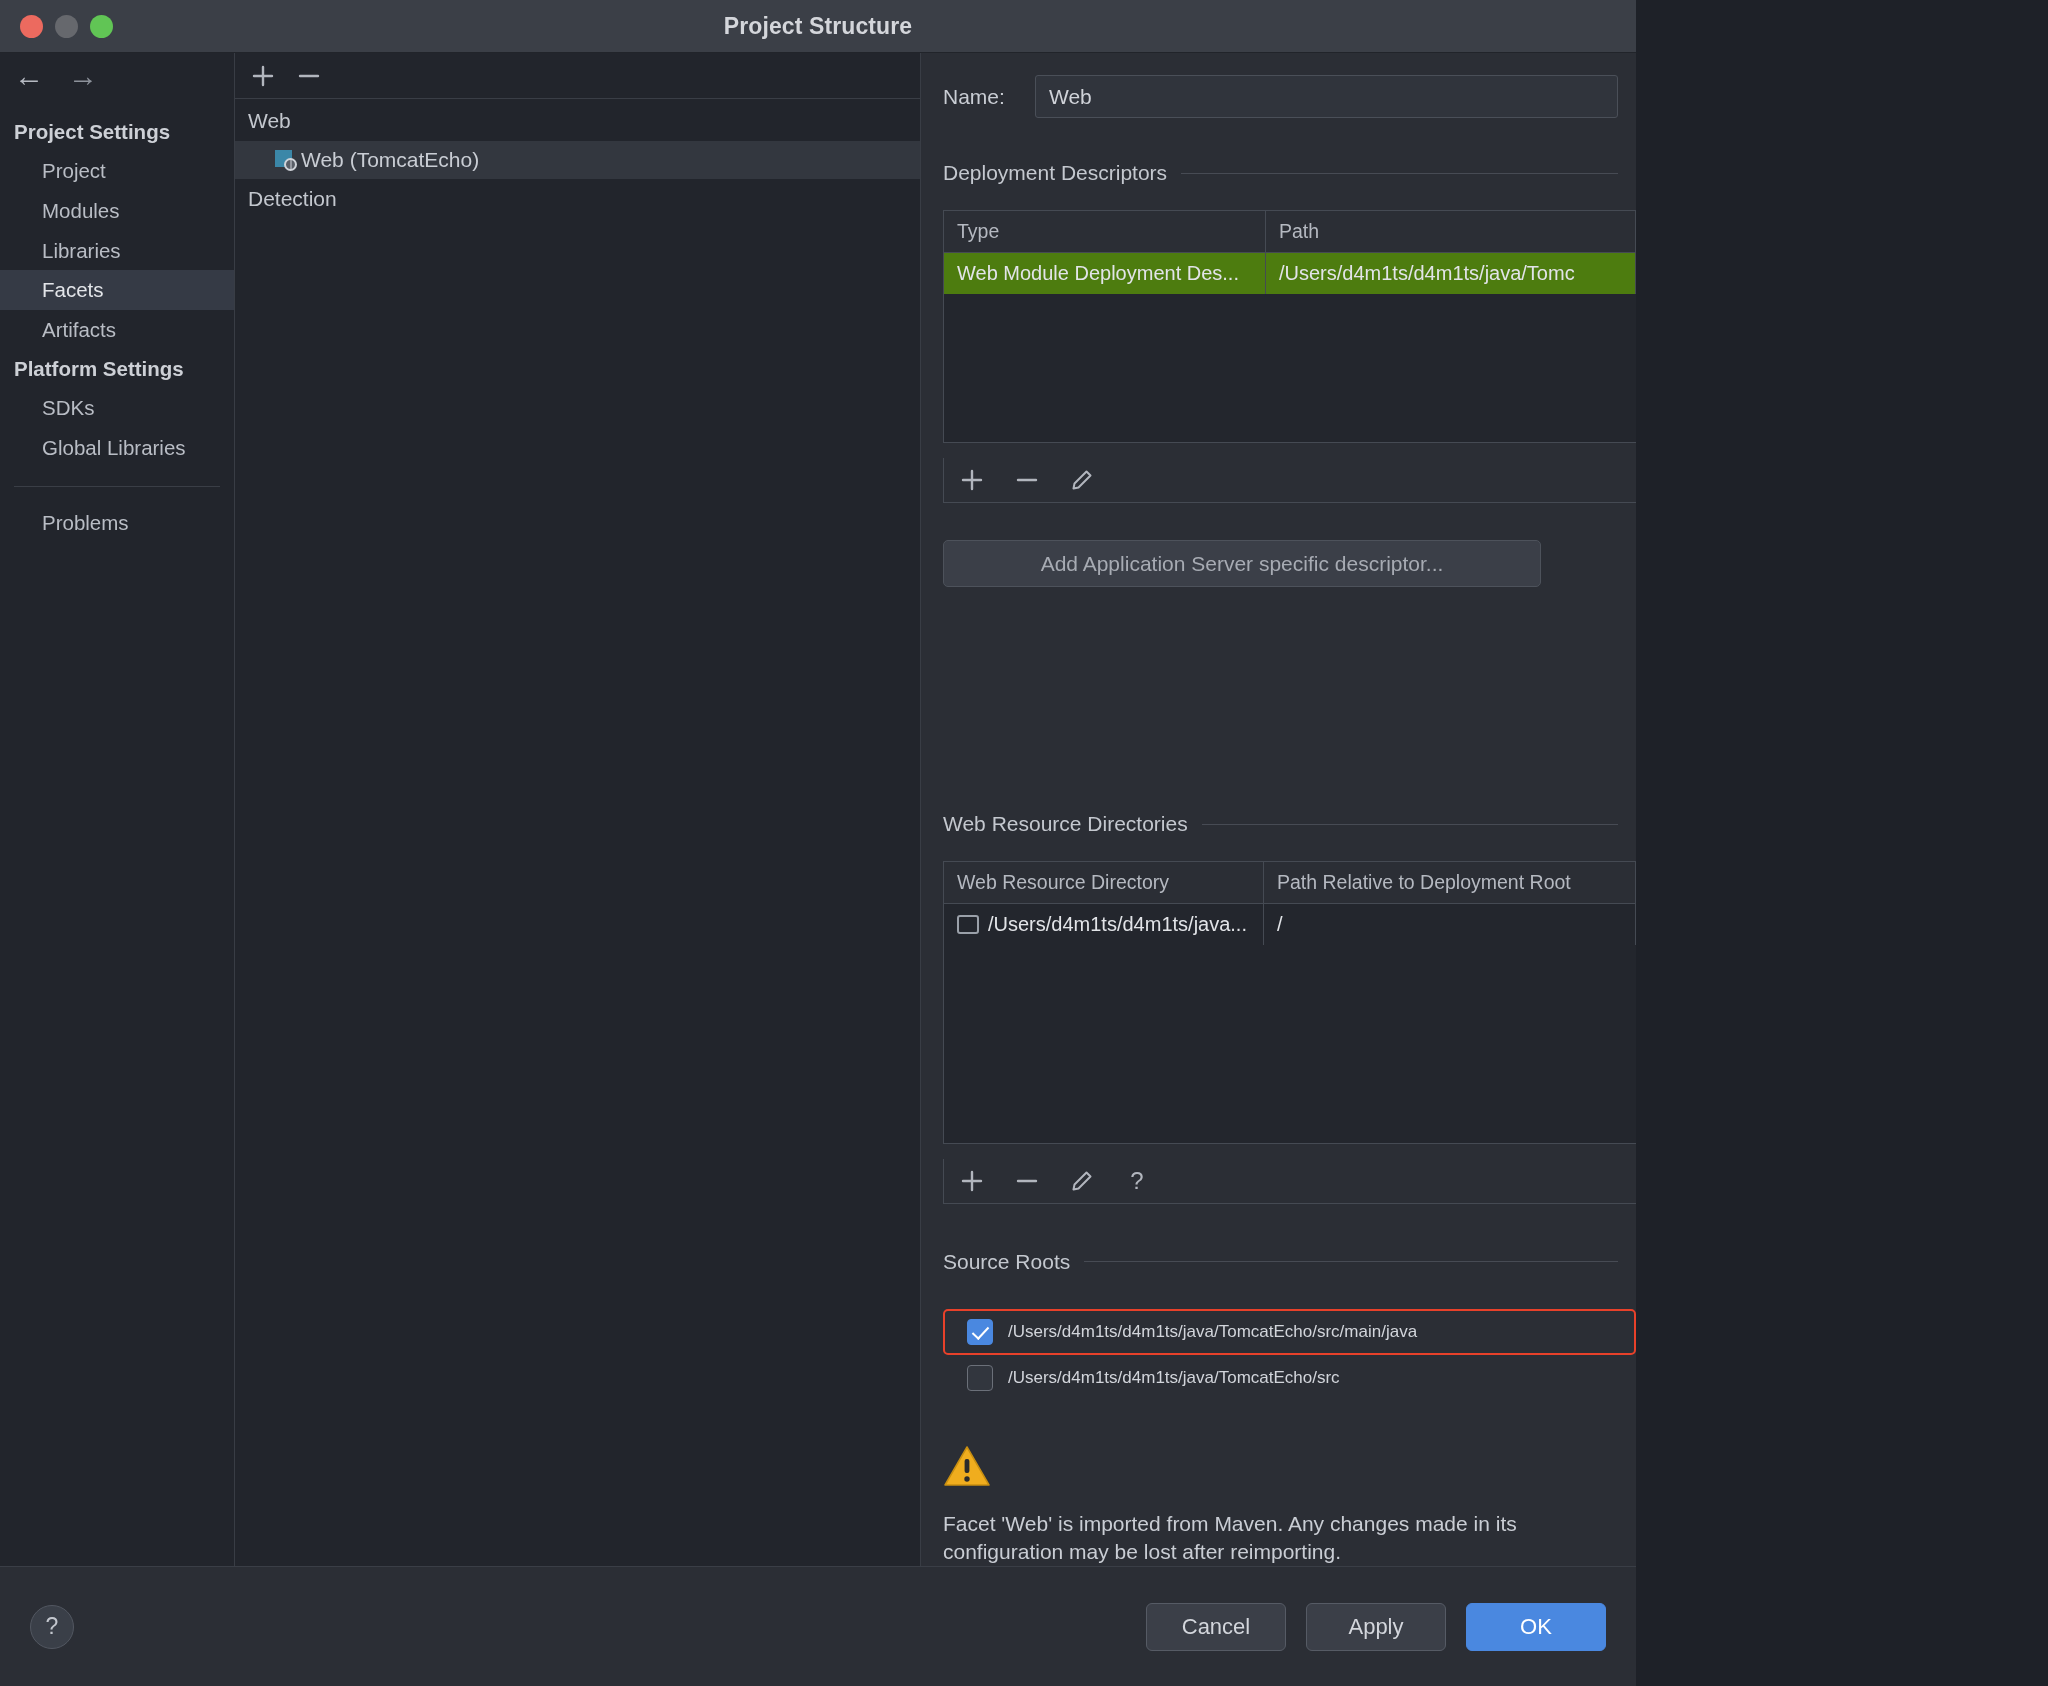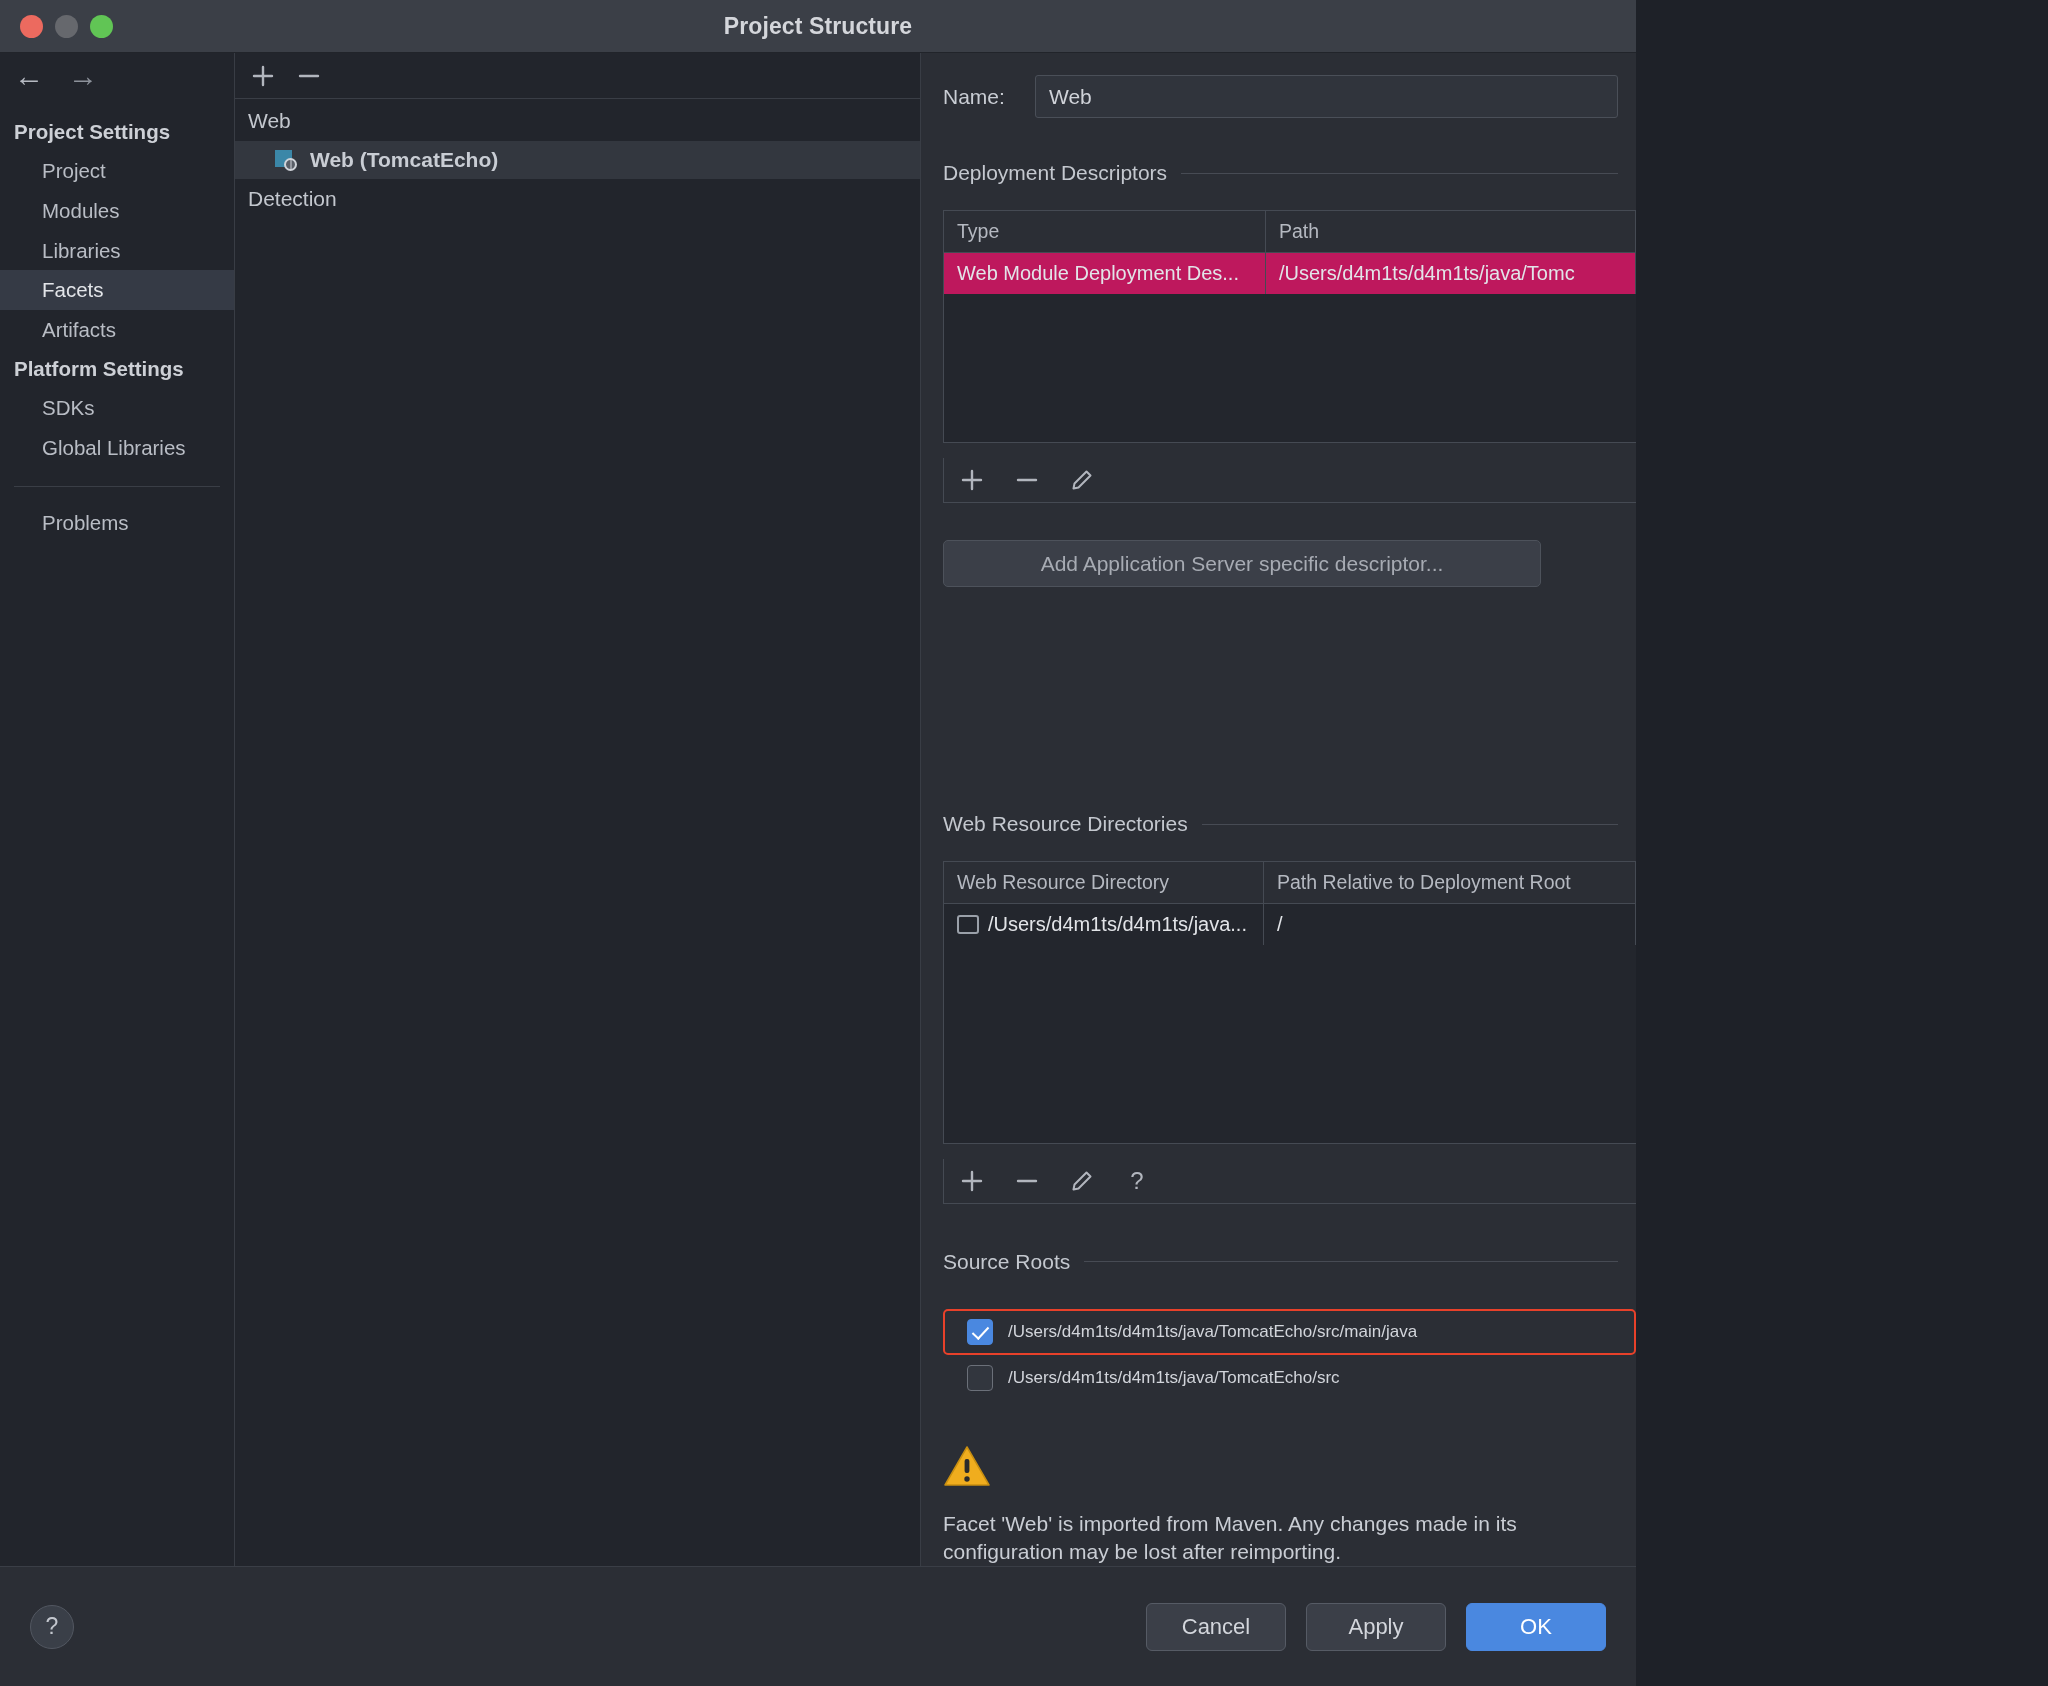--- a/index.html
+++ b/index.html
@@ -87,23 +87,23 @@
     display: flex; align-items: center; justify-content: center;
     color: #b2b6be;
   }
   .tb-btn svg { display: block; }
   .tree { flex: 1 1 auto; padding-top: 2px; }
   .tree-group {
     font-size: 21px; color: #c3c7ce;
     padding: 8px 0 8px 13px;
   }
   .tree-node {
-    display: flex; align-items: center; gap: 13px;
+    display: flex; align-items: center; gap: 4px;
     padding: 7px 0 7px 40px;
-    font-size: 21px; color: #c9cdd4; font-weight: bold;
+    font-size: 21px; color: #c9cdd4;
   }
   .tree-node.selected { background: #33373f; }
   .facet-icon { width: 22px; height: 22px; position: relative; flex: 0 0 22px; }
   .facet-icon .sq {
     position: absolute; left: 0; top: 1px;
     width: 17px; height: 17px; background: #3b87a8;
   }
   .facet-icon .globe {
     position: absolute; right: 0; bottom: 0;
     width: 13px; height: 13px; border-radius: 50%;
@@ -150,21 +150,21 @@
     background: #23262d;
     display: flex; flex-direction: column;
   }
   .thead { display: flex; background: #2b2e35; border-bottom: 1px solid #454a53; }
   .th {
     font-size: 19.5px; color: #b5b9c1;
     padding: 9px 0 9px 13px;
     border-right: 1px solid #454a53;
   }
   .tbody-row { display: flex; }
-  .tbody-row.selected { background: #be185d; }
+  .tbody-row.selected { background: #4d7c0f; }
   .td {
     font-size: 20px; color: #e2e4e8;
     padding: 9px 0 9px 13px;
     border-right: 1px solid #454a53;
     white-space: nowrap; overflow: hidden;
   }
   .dd-col1 { width: 322px; flex: 0 0 322px; }
   .dd-col2 { flex: 1 1 auto; min-width: 0; }
   .wrd-col1 { width: 320px; flex: 0 0 320px; }
   .wrd-col2 { flex: 1 1 auto; min-width: 0; }

